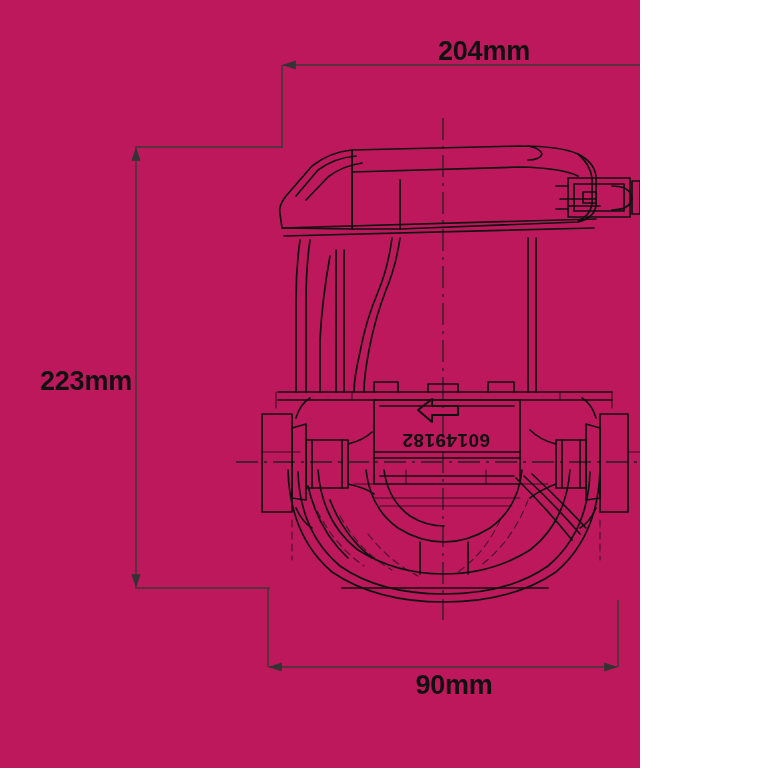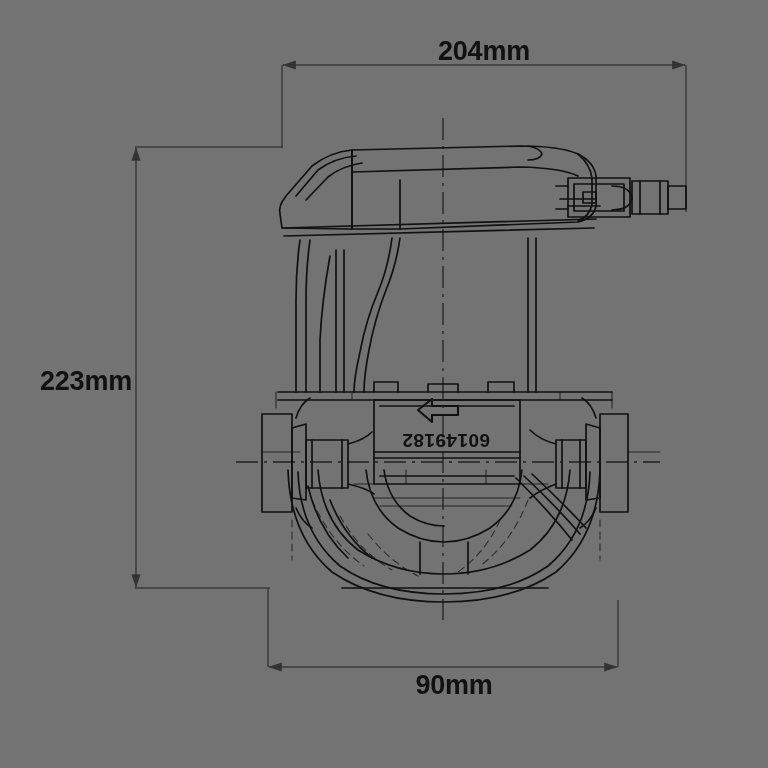--- a/index.html
+++ b/index.html
@@ -5,23 +5,23 @@
   html, body {
     margin: 0;
     padding: 0;
     background: #ffffff;
   }
   body {
     font-family: "Liberation Sans", sans-serif;
   }
   #stage {
     position: relative;
-    width: 768px;
+    width: 640px;
     height: 768px;
-    background: #737373;
+    background: #be185d;
     overflow: hidden;
   }
   #drawing-svg {
     position: absolute;
     left: 0;
     top: 0;
     width: 768px;
     height: 768px;
     display: block;
   }

